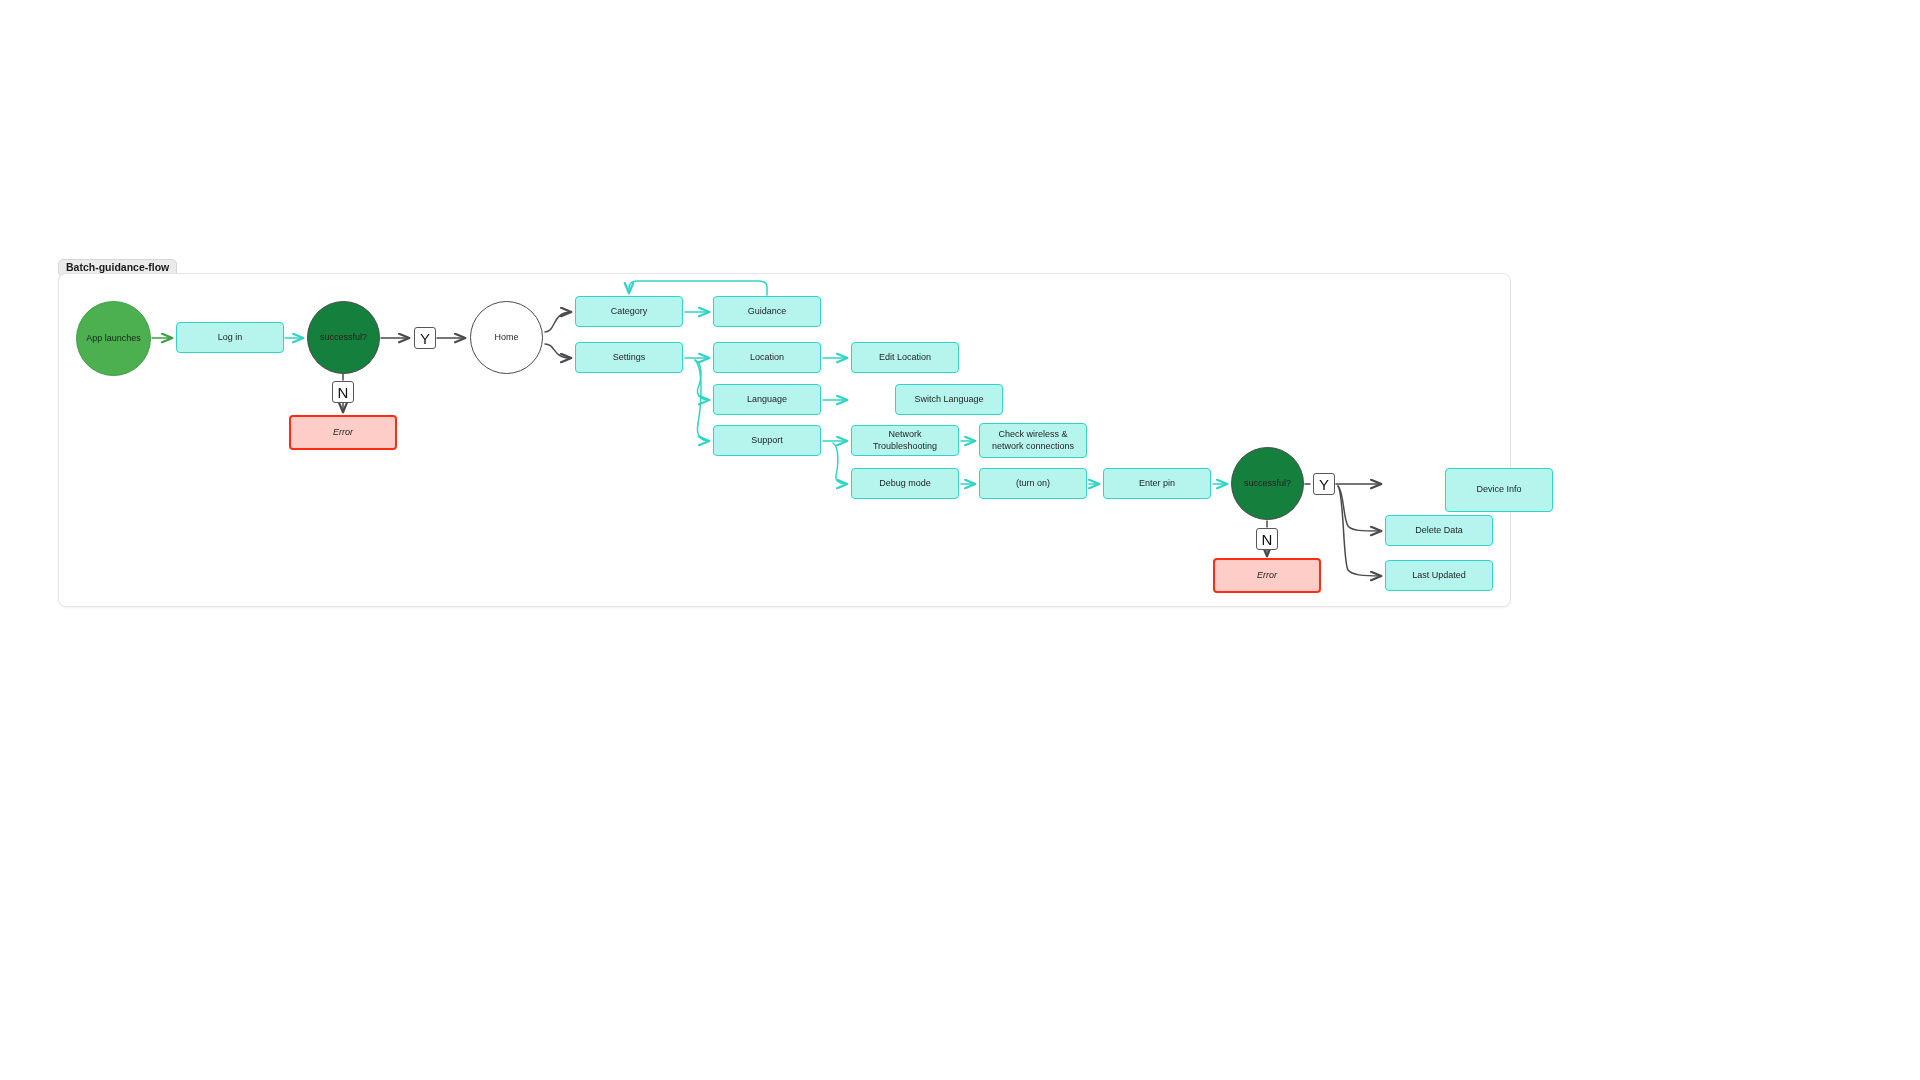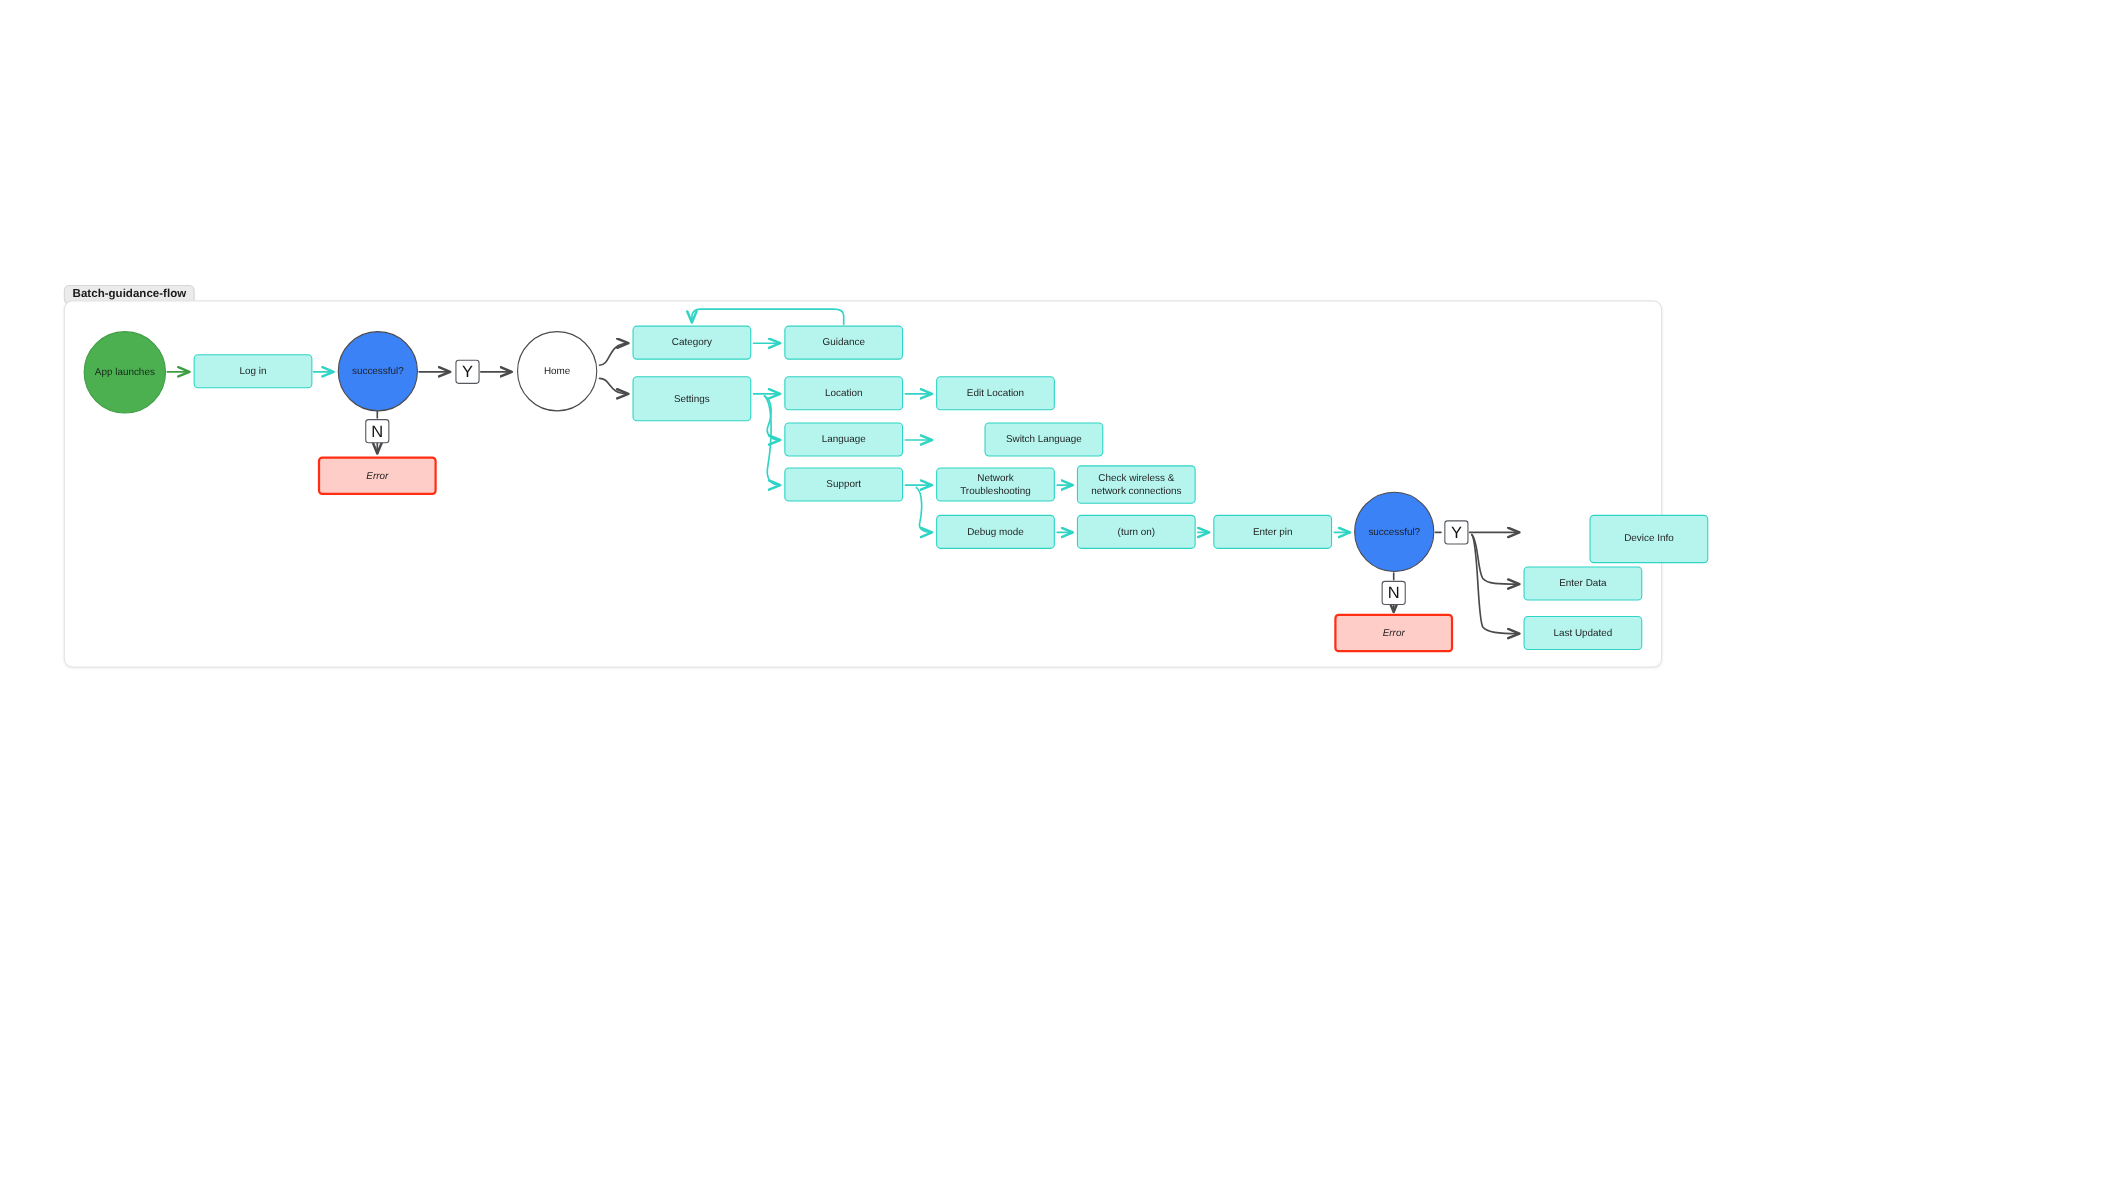--- a/index.html
+++ b/index.html
@@ -58,21 +58,21 @@
     border: 1.6px solid #2fd4c4;
     border-radius: 4px;
   }
   .node.start {
     background: #4caf50;
     border: 1.3px solid #3f9e44;
     border-radius: 50%;
     color: #16281a;
   }
   .node.decision {
-    background: #3b82f6;
+    background: #15803d;
     border: 1.3px solid #4a4a4a;
     border-radius: 50%;
     color: #1f1f1f;
   }
   .node.state {
     background: #ffffff;
     border: 1.3px solid #4a4a4a;
     border-radius: 50%;
   }
   .node.error {
@@ -173,21 +173,21 @@
   <div class="node box" style="left:176px; top:322px; width:108px; height:31px;">Log in</div>
 
   <div class="node decision" style="left:307px; top:301px; width:73px; height:73px;">successful?</div>
 
   <div class="node state" style="left:470px; top:301px; width:73px; height:73px;">Home</div>
 
   <div class="node box" style="left:575px; top:296px; width:108px; height:31px;">Category</div>
 
   <div class="node box" style="left:713px; top:296px; width:108px; height:31px;">Guidance</div>
 
-  <div class="node box" style="left:575px; top:342px; width:108px; height:41px;">Settings</div>
+  <div class="node box" style="left:575px; top:342px; width:108px; height:31px;">Settings</div>
 
   <div class="node box" style="left:713px; top:342px; width:108px; height:31px;">Location</div>
 
   <div class="node box" style="left:851px; top:342px; width:108px; height:31px;">Edit Location</div>
 
   <div class="node box" style="left:713px; top:384px; width:108px; height:31px;">Language</div>
 
   <div class="node box" style="left:851px; top:384px; width:108px; height:31px;margin-left:44px;">Switch Language</div>
 
   <div class="node box" style="left:713px; top:425px; width:108px; height:31px;">Support</div>
@@ -203,21 +203,21 @@
   <div class="node box" style="left:1103px; top:468px; width:108px; height:31px;text-align:right;">Enter pin</div>
 
   <div class="node decision" style="left:1231px; top:447px; width:73px; height:73px;">successful?</div>
 
   <div class="node error" style="left:289px; top:415px; width:108px; height:35px;">Error</div>
 
   <div class="node error" style="left:1213px; top:558px; width:108px; height:35px;">Error</div>
 
   <div class="node box" style="left:1445px; top:468px; width:108px; height:44px;">Device Info</div>
 
-  <div class="node box" style="left:1385px; top:515px; width:108px; height:31px;">Enter Data</div>
+  <div class="node box" style="left:1385px; top:515px; width:108px; height:31px;">Delete Data</div>
 
   <div class="node box" style="left:1385px; top:560px; width:108px; height:31px;text-align:center;">Last Updated</div>
 
   <div class="edge-label" style="left:414px; top:327px; width:22px; height:22px;">Y</div>
 
   <div class="edge-label" style="left:332px; top:381px; width:22px; height:22px;">N</div>
 
   <div class="edge-label" style="left:1313px; top:473px; width:22px; height:22px;">Y</div>
 
   <div class="edge-label" style="left:1256px; top:528px; width:22px; height:22px;">N</div>

